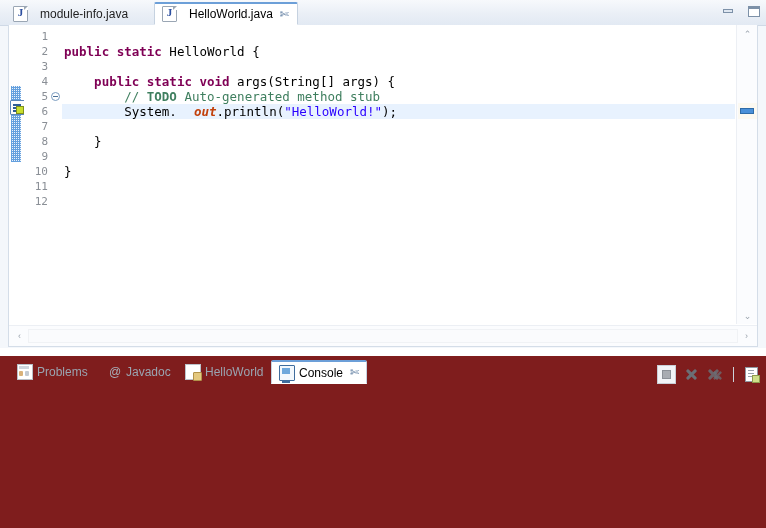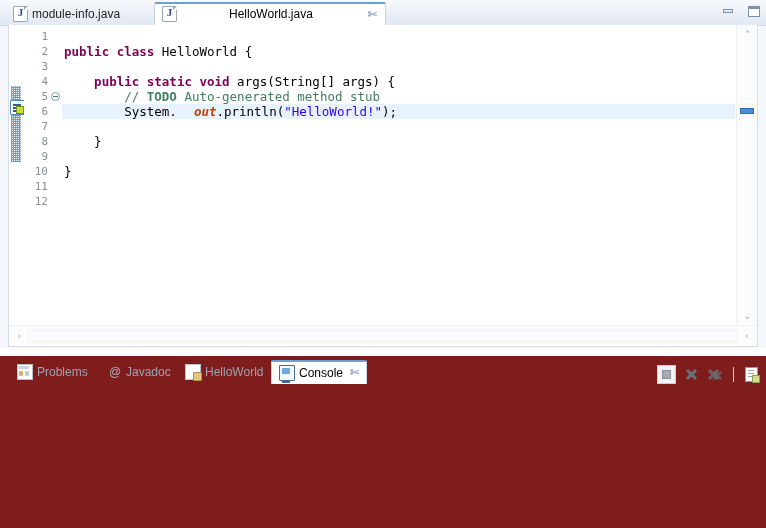--- a/index.html
+++ b/index.html
@@ -45,23 +45,22 @@
   }
   .etab.active {
     left: 154px;
     background: #ffffff;
     border: 1px solid #c6d2e0;
     border-bottom: 1px solid #ffffff;
     border-top: 2px solid #6c9fd8;
     border-radius: 2px 2px 0 0;
     color: #000;
     z-index: 3;
-    gap: 48px;
-  }
-  .tab-label { margin-left: 4px; }
+  }
+  .tab-label { margin-left: 12px; }
   .tab-close {
     margin-left: 7px;
     font-size: 11px;
     color: #4a6c94;
     line-height: 1;
   }
   .jicon {
     width: 13px; height: 14px;
     background: #ffffff;
     border: 1px solid #9aa6b4;
@@ -472,21 +471,21 @@
         <div class="foldslot"></div>
         <div class="foldslot"></div>
         <div class="foldslot"></div>
         <div class="foldslot"></div>
         <div class="foldslot"></div>
         <div class="foldslot"></div>
       </div>
 
     <div id="code-area">
         <div class="cline">&nbsp;</div>
-        <div class="cline"><span class="kw">public class </span><span>HelloWorld {</span></div>
+        <div class="cline"><span class="kw">public static </span><span>HelloWorld {</span></div>
         <div class="cline">&nbsp;</div>
         <div class="cline"><span>    </span><span class="kw">public static void </span><span>args(String[] args) {</span></div>
         <div class="cline"><span class="cmt">        // </span><span class="todo">TODO</span><span class="cmt"> Auto-generated method stub</span></div>
         <div class="cline hl"><span>        System.</span><span class="stat">out</span><span>.println(</span><span class="str">"HelloWorld!"</span><span>);</span></div>
         <div class="cline">&nbsp;</div>
         <div class="cline"><span>    }</span></div>
         <div class="cline">&nbsp;</div>
         <div class="cline"><span>}</span></div>
         <div class="cline">&nbsp;</div>
       </div>

